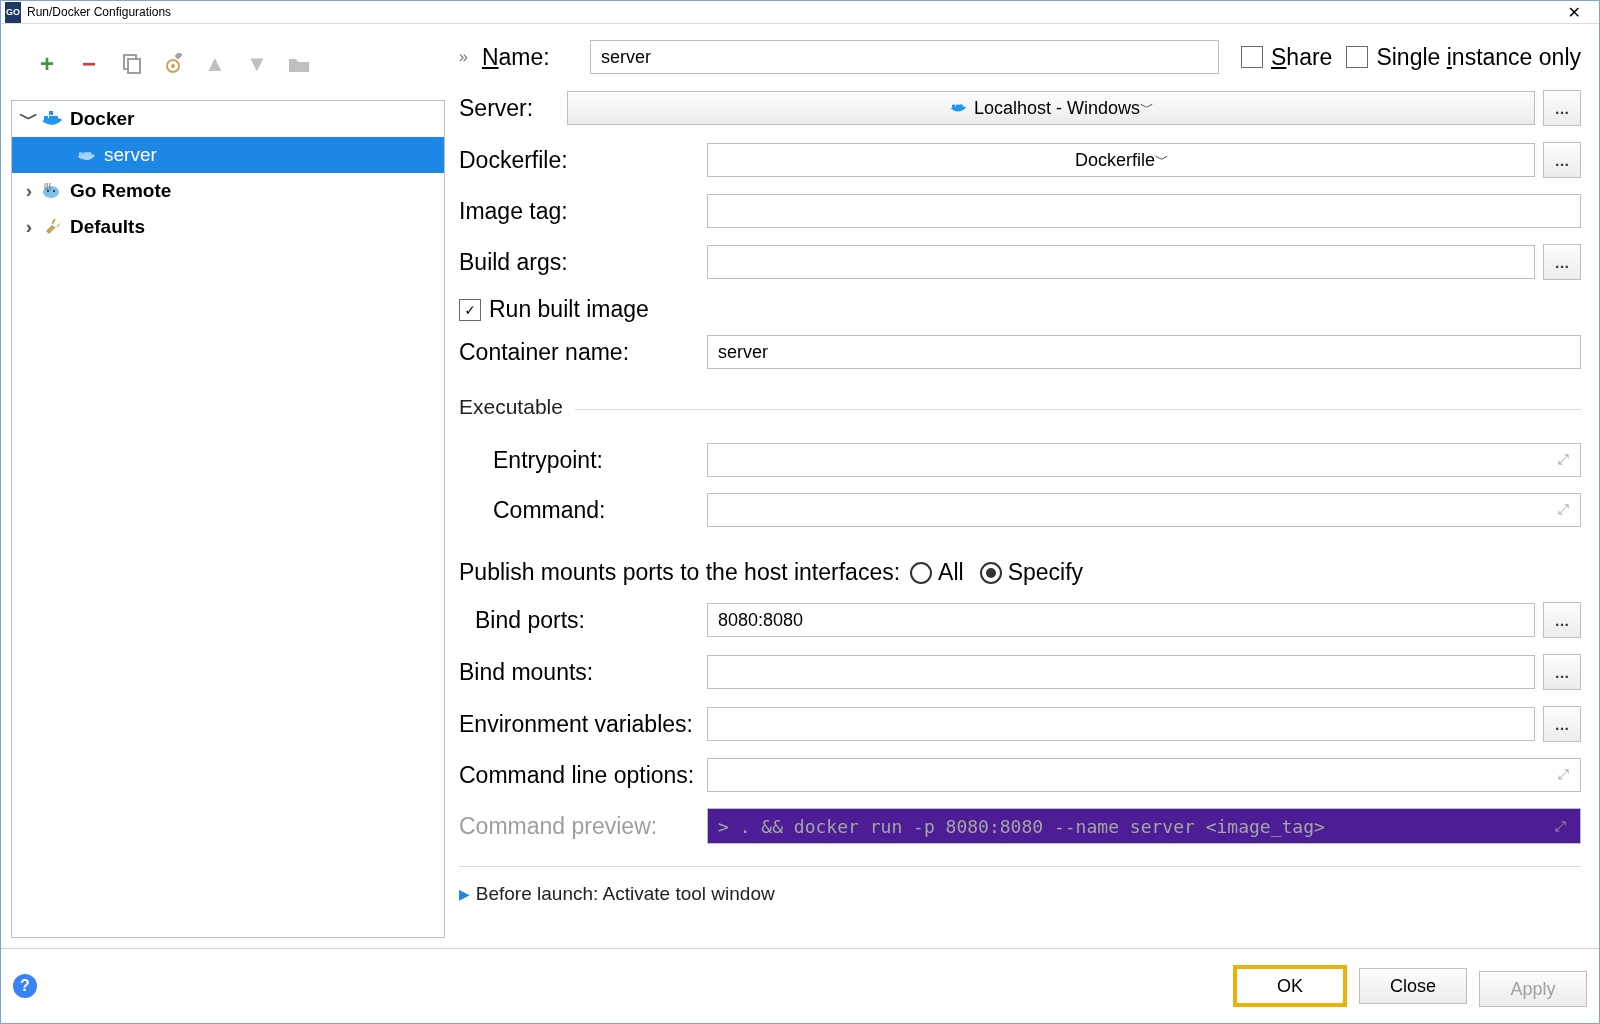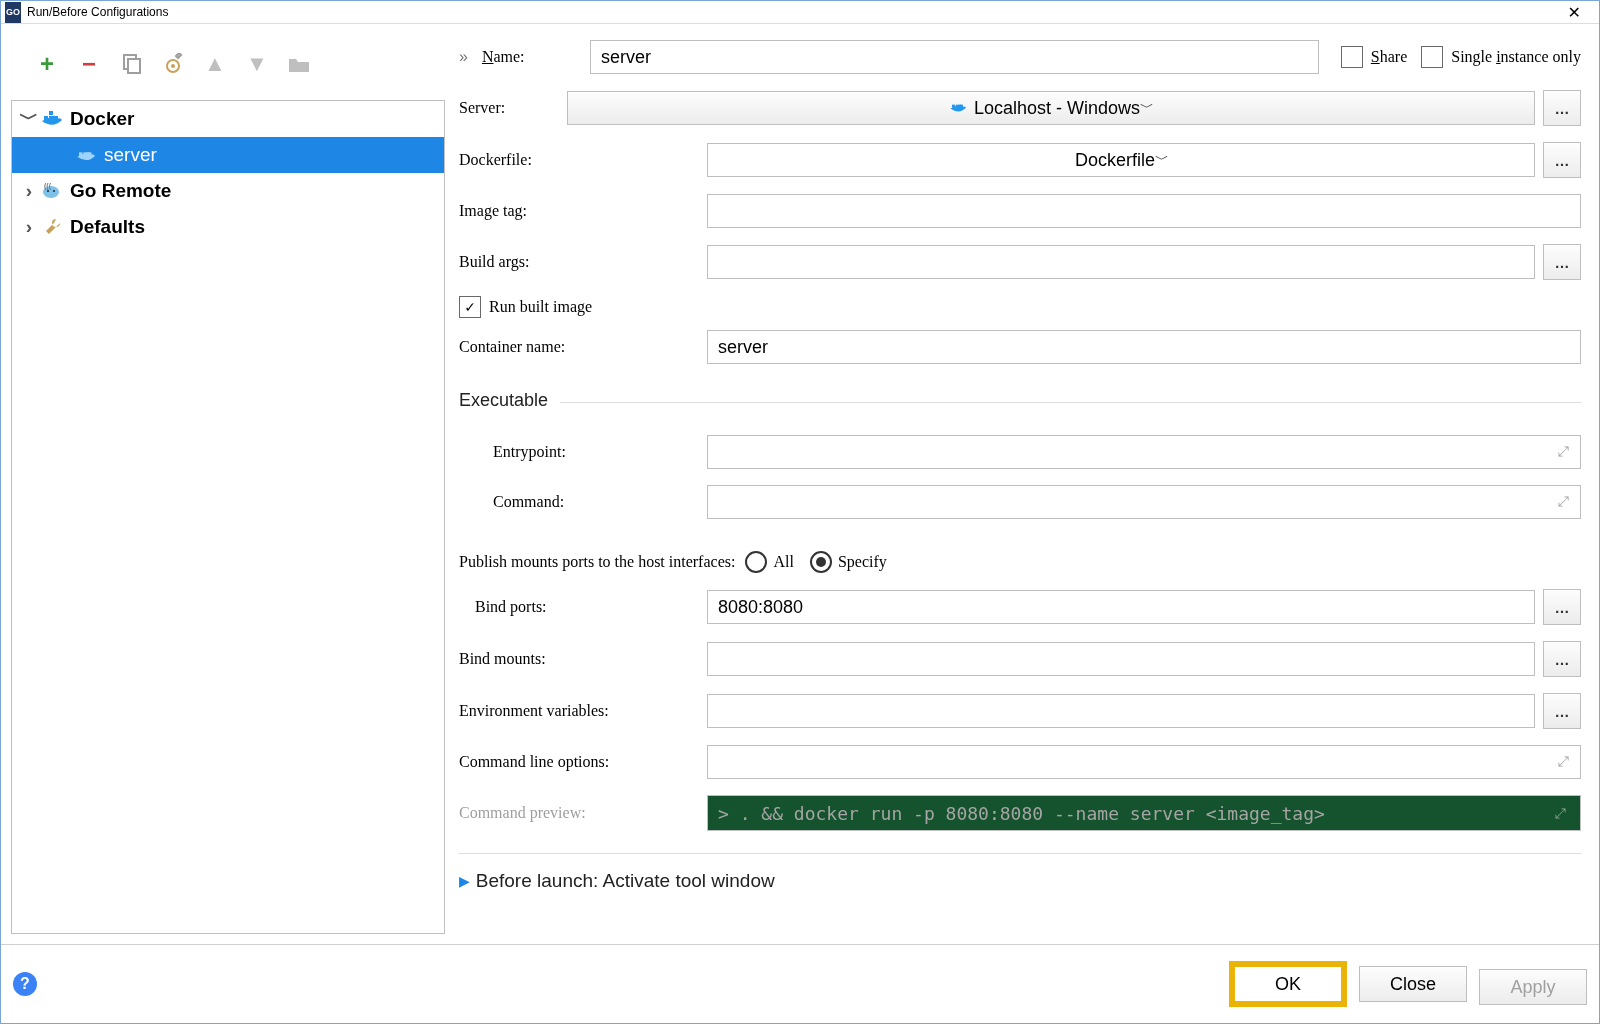--- a/index.html
+++ b/index.html
@@ -100,22 +100,21 @@
   .right-col {
     flex: 1;
     display: flex; flex-direction: column;
     padding: 6px 8px 0 8px;
   }
   .row {
     display: flex; align-items: center;
     margin-bottom: 16px;
   }
   .row .label {
-    font-size: 16px;
-    font-family: Liberation Serif, serif;
+    font-size: 23px;
   }
   .row .label.top { width: 108px; }
   .row .label.col { width: 248px; padding-left: 0; }
   .row .label.col-indent { width: 248px; padding-left: 34px; box-sizing:border-box; }
   input[type=text].field, .combo, .field-ro {
     height: 34px;
     border: 1px solid #bfbfbf;
     background: #fff;
     font-size: 18px;
     padding: 0 10px;
@@ -153,35 +152,35 @@
     width: 18px; height: 18px;
     border: 2px solid #333; border-radius: 50%;
     display: inline-flex; align-items:center; justify-content:center;
     margin-right: 6px; cursor:pointer;
     background:#fff;
   }
   .radio.dot::after {
     content:""; width:10px; height:10px; background:#333; border-radius:50%;
   }
   .section-title {
-    font-size: 18px; color:#222;
+    font-size: 21px; color:#222;
     margin: 10px 0 14px 0;
   }
   .separator {
     height:1px; background:#ddd; margin: 0 0 0 0;
     flex:1;
   }
   .expand-icon {
     color:#9e9e9e; font-size:14px; margin-right:4px;
   }
   .preview-box {
     flex:1;
     height:34px;
     border:1px solid #bfbfbf;
-    background:#14532d;
+    background:#4c1d95;
     display:flex; align-items:center;
     padding:0 10px;
     font-family: Consolas, monospace;
     font-size: 18px;
     color:#a5a5a5;
     justify-content: space-between;
   }
   .footer {
     border-top: 1px solid #d0d0d0;
     padding: 16px 12px 16px 12px;
@@ -195,35 +194,35 @@
     font-weight:bold; font-size:16px;
     margin-right:auto;
   }
   .btn {
     min-width: 106px; height:34px;
     border:1px solid #bfbfbf;
     background: linear-gradient(#fdfdfd,#ececec);
     display:inline-flex; align-items:center; justify-content:center;
     font-size: 18px; cursor:pointer;
   }
-  .btn.default { border:6px solid #eab308; background:#fff; }
+  .btn.default { border:4px solid #eab308; background:#fff; }
   .btn.disabled { color:#a0a0a0; cursor:default;margin-top:6px; }
   .oflow-chevrons { color:#777; font-size:16px; margin-right:14px; }
   u.acc { text-decoration: underline; }
   .before-launch { display:flex; align-items:center; font-size:19px; color:#222; margin-top:10px; }
   .tri-right { color:#1e86e4; margin-right:6px; font-size:14px; }
 </style>
 </head>
 <body>
 
 <div class="window">
 
   <div class="titlebar">
     <span class="app-icon">GO</span>
-    <span>Run/Before Configurations</span>
+    <span>Run/Docker Configurations</span>
     <span class="titlebar-close">✕</span>
   </div>
 
   <div class="body">
 
     <div class="left-col">
       <div class="toolbar">
         <span class="tb-btn" style="color:#3c9a3c;font-size:24px;font-weight:bold;">+</span>
         <span class="tb-btn" style="color:#d33c3c;font-size:24px;font-weight:bold;">−</span>
         <span class="tb-btn">

